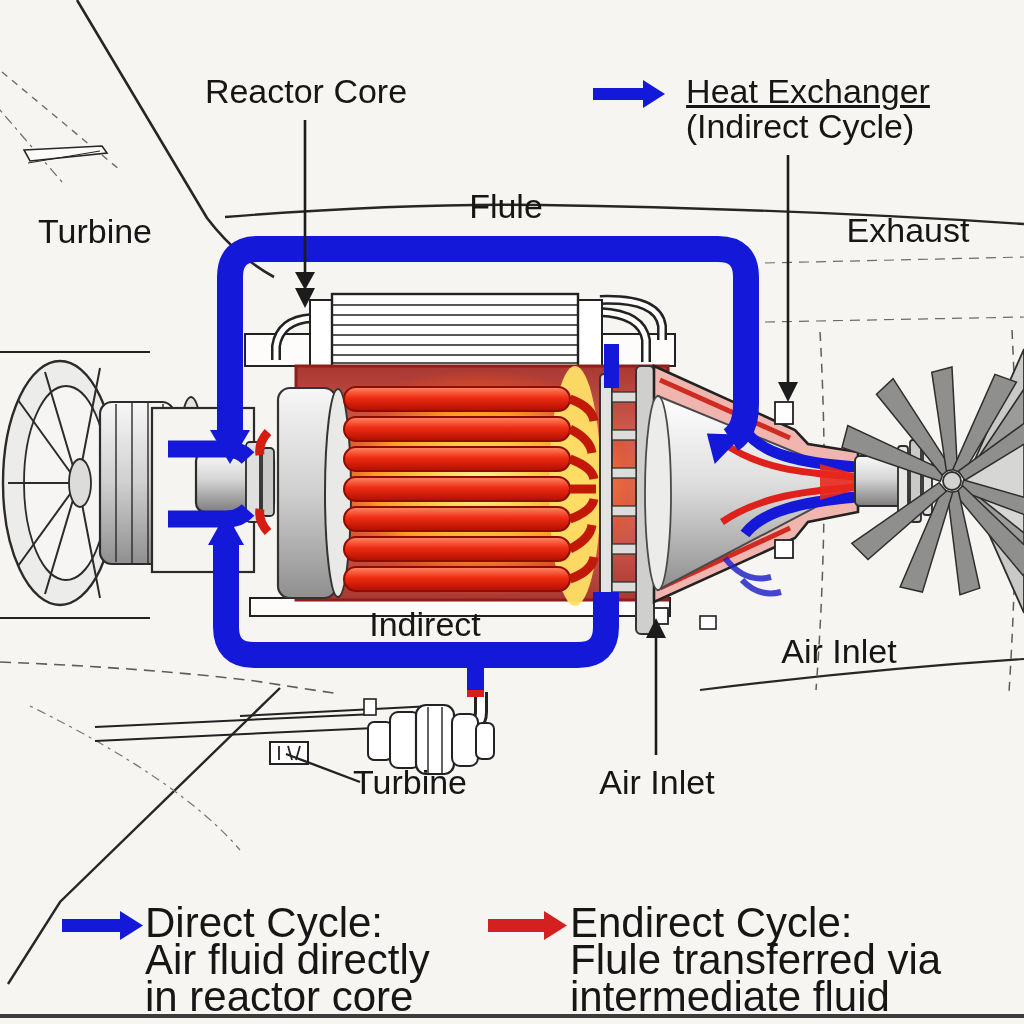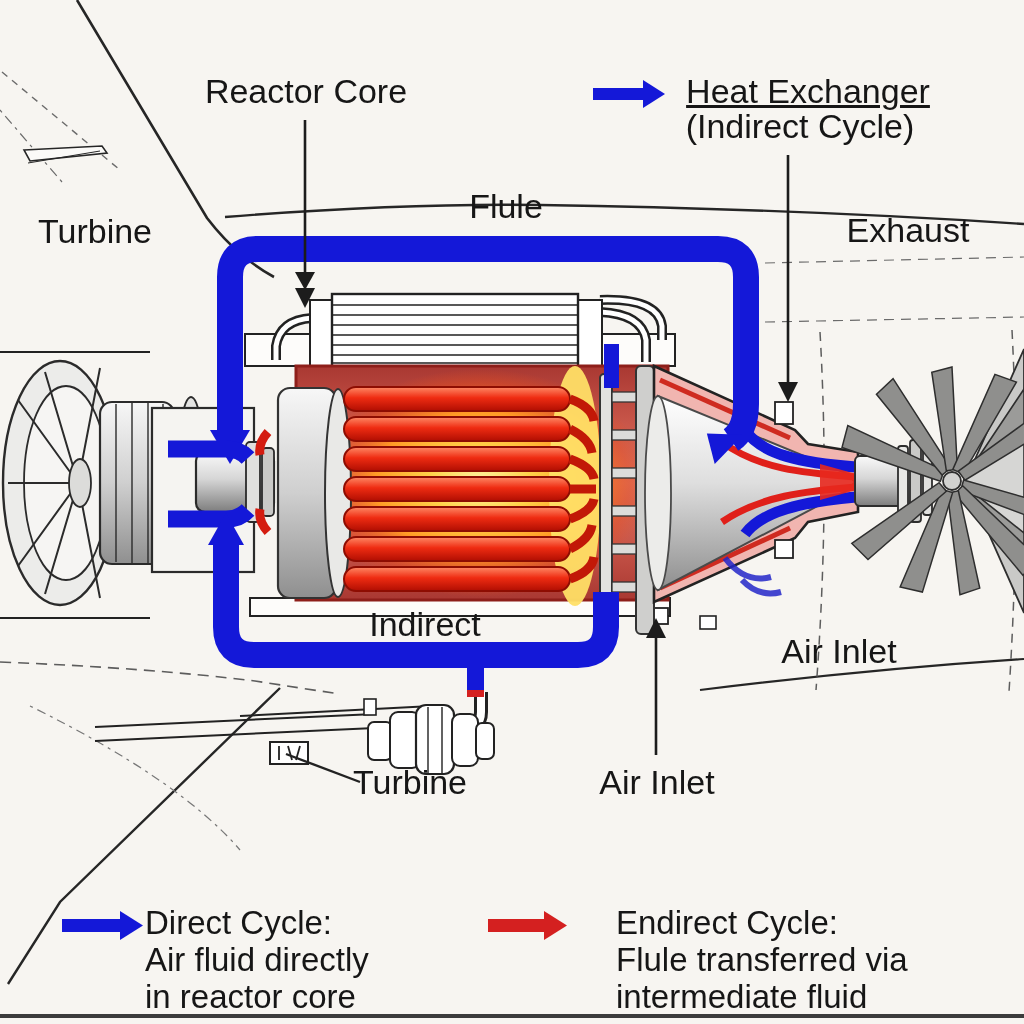--- a/index.html
+++ b/index.html
@@ -1,21 +1,21 @@
 <!DOCTYPE html>
 <html><head>
 <meta charset="utf-8">
 <style>
   html,body{margin:0;padding:0;background:#e9e7e3;}
   #stage{position:relative;width:1024px;height:1024px;background:#f7f5f1;overflow:hidden;
          font-family:"Liberation Sans", sans-serif;color:#161616;}
   #art{position:absolute;left:0;top:0;}
   .lbl{position:absolute;font-size:34px;color:#161616;white-space:nowrap;z-index:3;line-height:1.05;}
   .ctr{text-align:center;}
-  .legend{position:absolute;font-size:33px;line-height:37px;z-index:3;}
+  .legend{position:absolute;font-size:42px;line-height:37px;z-index:3;}
 </style>
 </head>
 <body>
 
 <div id="stage">
 
 <svg id="art" width="1024" height="1024" viewBox="0 0 1024 1024">
   <defs>
     <linearGradient id="metalV" x1="0" y1="0" x2="0" y2="1">
       <stop offset="0" stop-color="#f7f7f7"></stop>
@@ -273,19 +273,19 @@
 <div class="lbl ctr" style="left:364px;top:607px;width:122px;">Indirect</div>
 <div class="lbl ctr" style="left:778px;top:634px;width:122px;">Air Inlet</div>
 <div class="lbl ctr" style="left:353px;top:765px;width:112px;">Turbine</div>
 <div class="lbl ctr" style="left:596px;top:765px;width:122px;">Air Inlet</div>
 
 <div class="legend" style="left:145px;top:904px;">
   <div>Direct Cycle:</div>
   <div>Air fluid directly</div>
   <div>in reactor core</div>
 </div>
-<div class="legend" style="left:570px;top:904px;margin-left:46px;">
+<div class="legend" style="left:570px;top:904px;">
   <div>Endirect Cycle:</div>
   <div>Flule transferred via</div>
   <div>intermediate fluid</div>
 </div>
 
 </div>
 
 </body></html>

